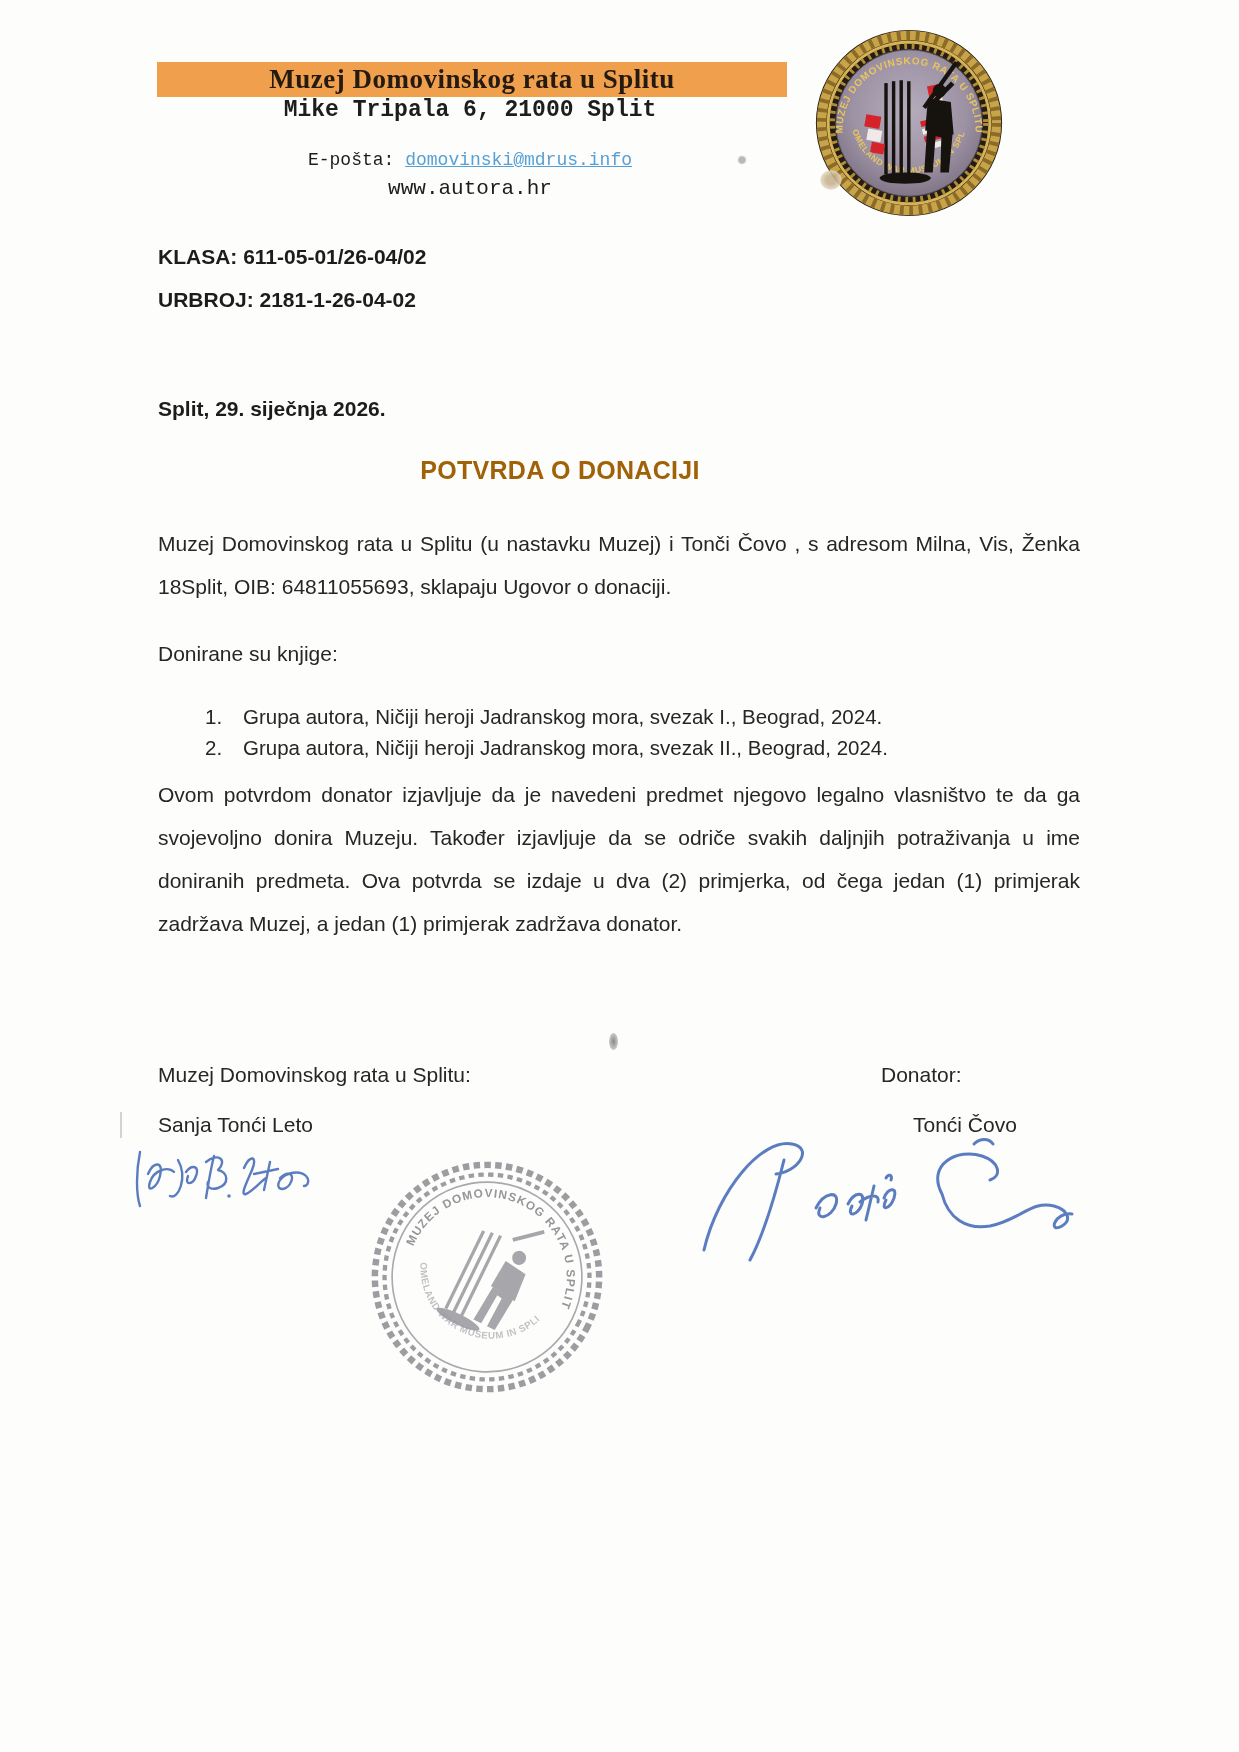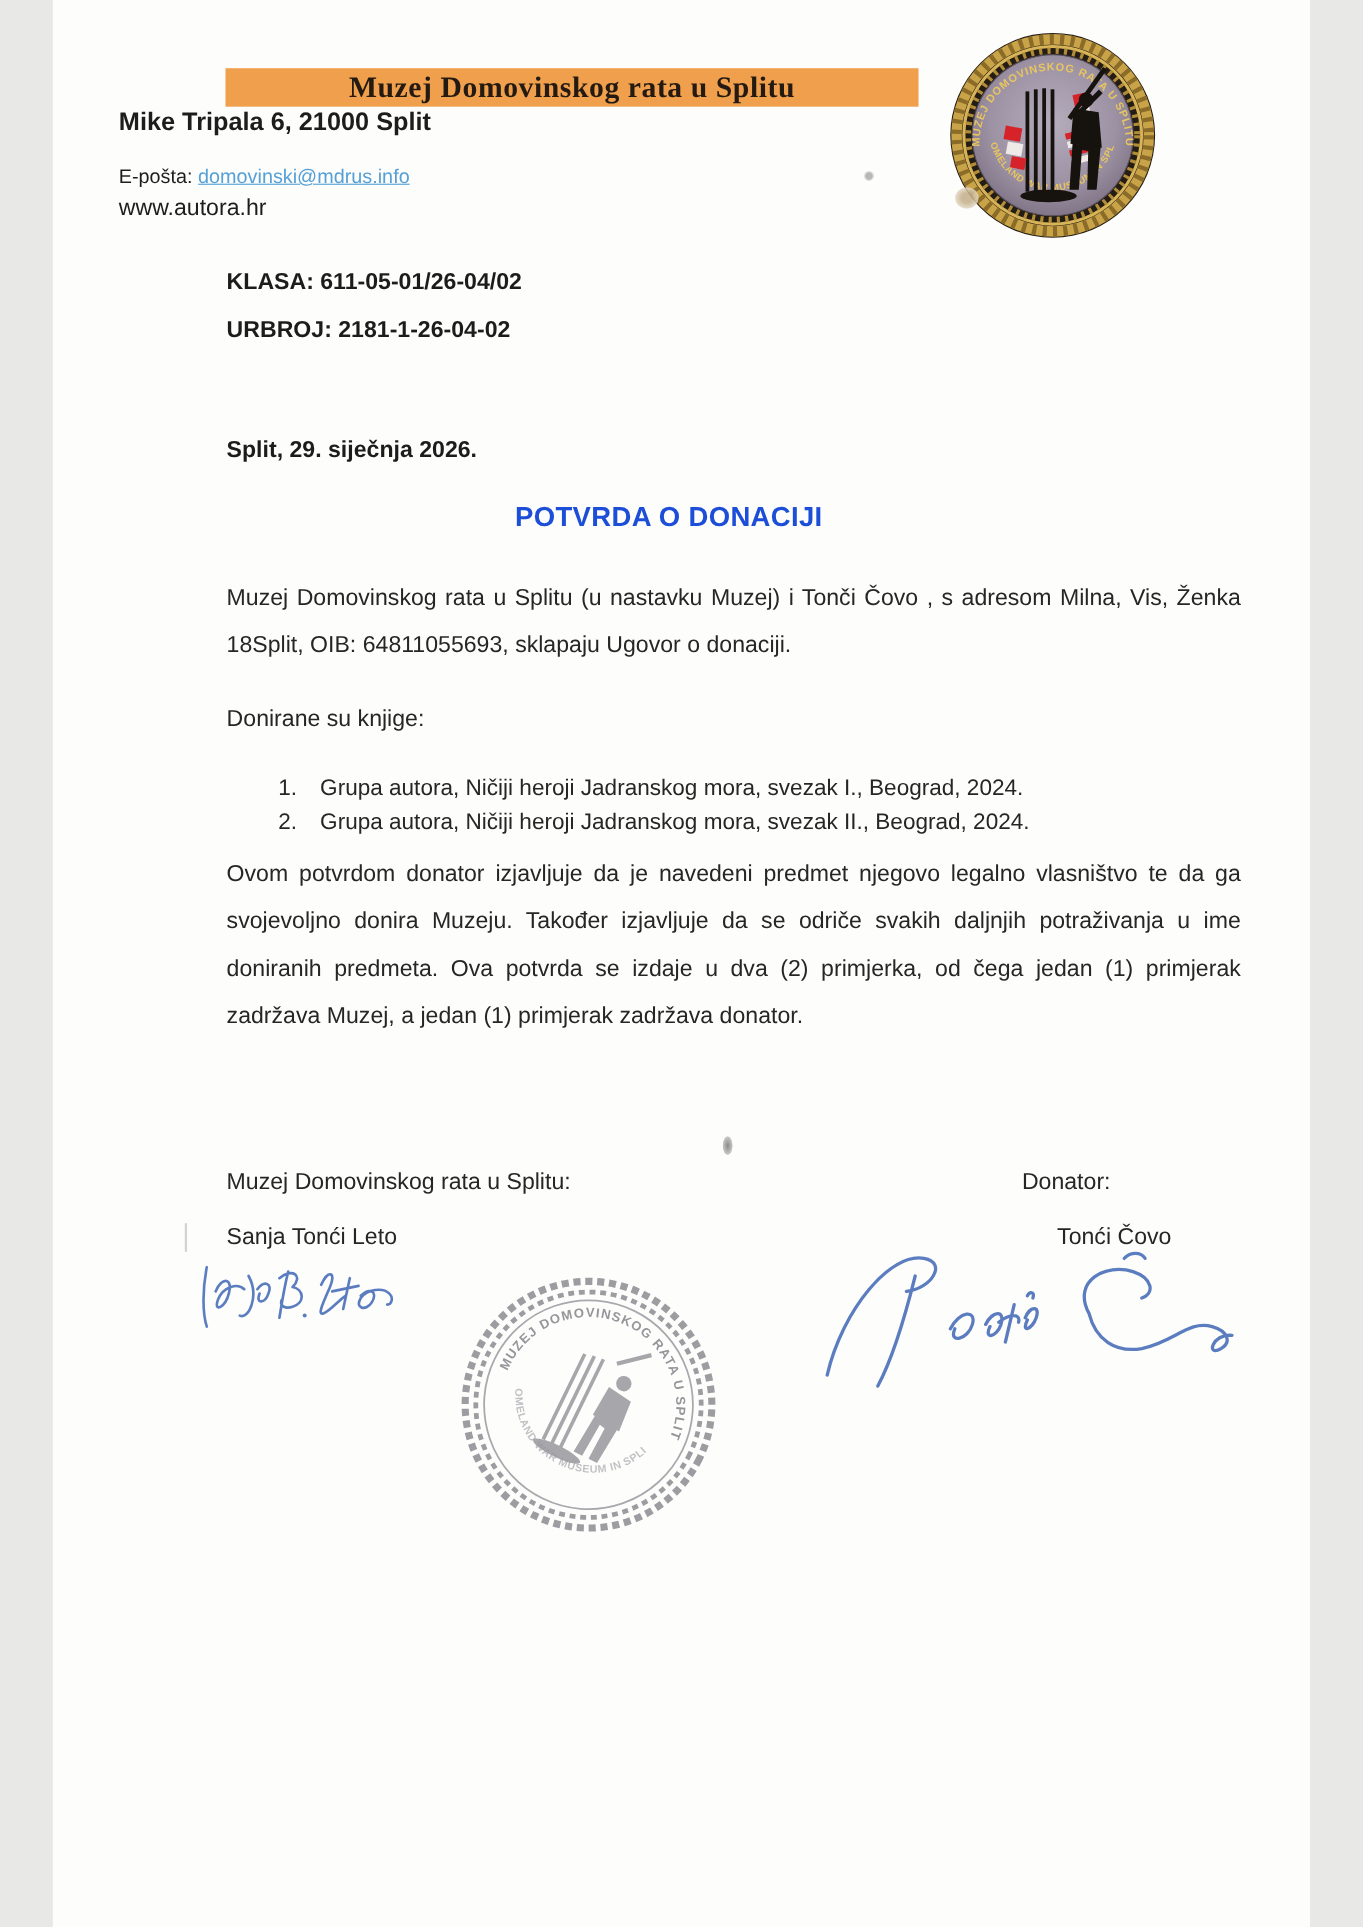--- a/index.html
+++ b/index.html
@@ -1,53 +1,53 @@
 <!DOCTYPE html>
 <html><head>
 <meta charset="utf-8">
 <style>
   html,body{margin:0;padding:0;background:#e8e8e6;}
   .page{
     position:relative;
-    width:1143px;height:1752px;
+    width:1239px;height:1752px;
     margin:0 auto;
     background:#fdfdfc;
     overflow:hidden;
     font-family:"Liberation Sans",sans-serif;
     color:#222;
   }
   .abs{position:absolute;}
   
   .header-bar{
     left:157px;top:62px;width:630px;height:35px;
     background:#f0a04c;
     display:flex;align-items:center;justify-content:center;
   }
   .org-name{
     font-family:"Liberation Serif",serif;
     font-weight:bold;font-size:27px;color:#241a12;
     letter-spacing:.5px;white-space:nowrap;
   }
   .hdr-line{
-    left:60px;width:820px;text-align:left;
-    font-family:Liberation Sans, sans-serif;color:#1d1d1d;white-space:nowrap;
+    left:60px;width:820px;text-align:center;
+    font-family:Liberation Mono, monospace;color:#1d1d1d;white-space:nowrap;
   }
   .hdr-addr{top:97px;font-size:23px;font-weight:bold;}
   .hdr-reg{top:124px;font-size:23px;}
   .hdr-mail{top:150px;font-size:18px;}
   .hdr-www{top:177px;font-size:21px;}
   .email-link{color:#55a0d6;text-decoration:underline;cursor:pointer;}
   
   .ref-line{left:158px;font-size:21px;font-weight:bold;color:#1c1c1c;}
   .klasa{top:245px;}
   .urbroj{top:288px;text-align:center;}
   .dateline{left:158px;top:397px;font-size:21px;font-weight:bold;color:#1c1c1c;}
   .doc-title{
     left:160px;top:456px;width:800px;text-align:center;
-    font-size:25px;font-weight:bold;color:#1d4ed8;letter-spacing:.3px;
+    font-size:25px;font-weight:bold;color:#a16207;letter-spacing:.3px;
   }
   .para{
     left:158px;width:922px;
     font-size:21px;line-height:43px;color:#262626;
     text-align:justify;
   }
   .intro{top:522px;}
   .donated-heading{left:158px;top:642px;font-size:21px;color:#262626;}
   .book-list{left:205px;top:701px;width:880px;}
   .book-row{display:flex;font-size:20.5px;line-height:31px;color:#262626;}

